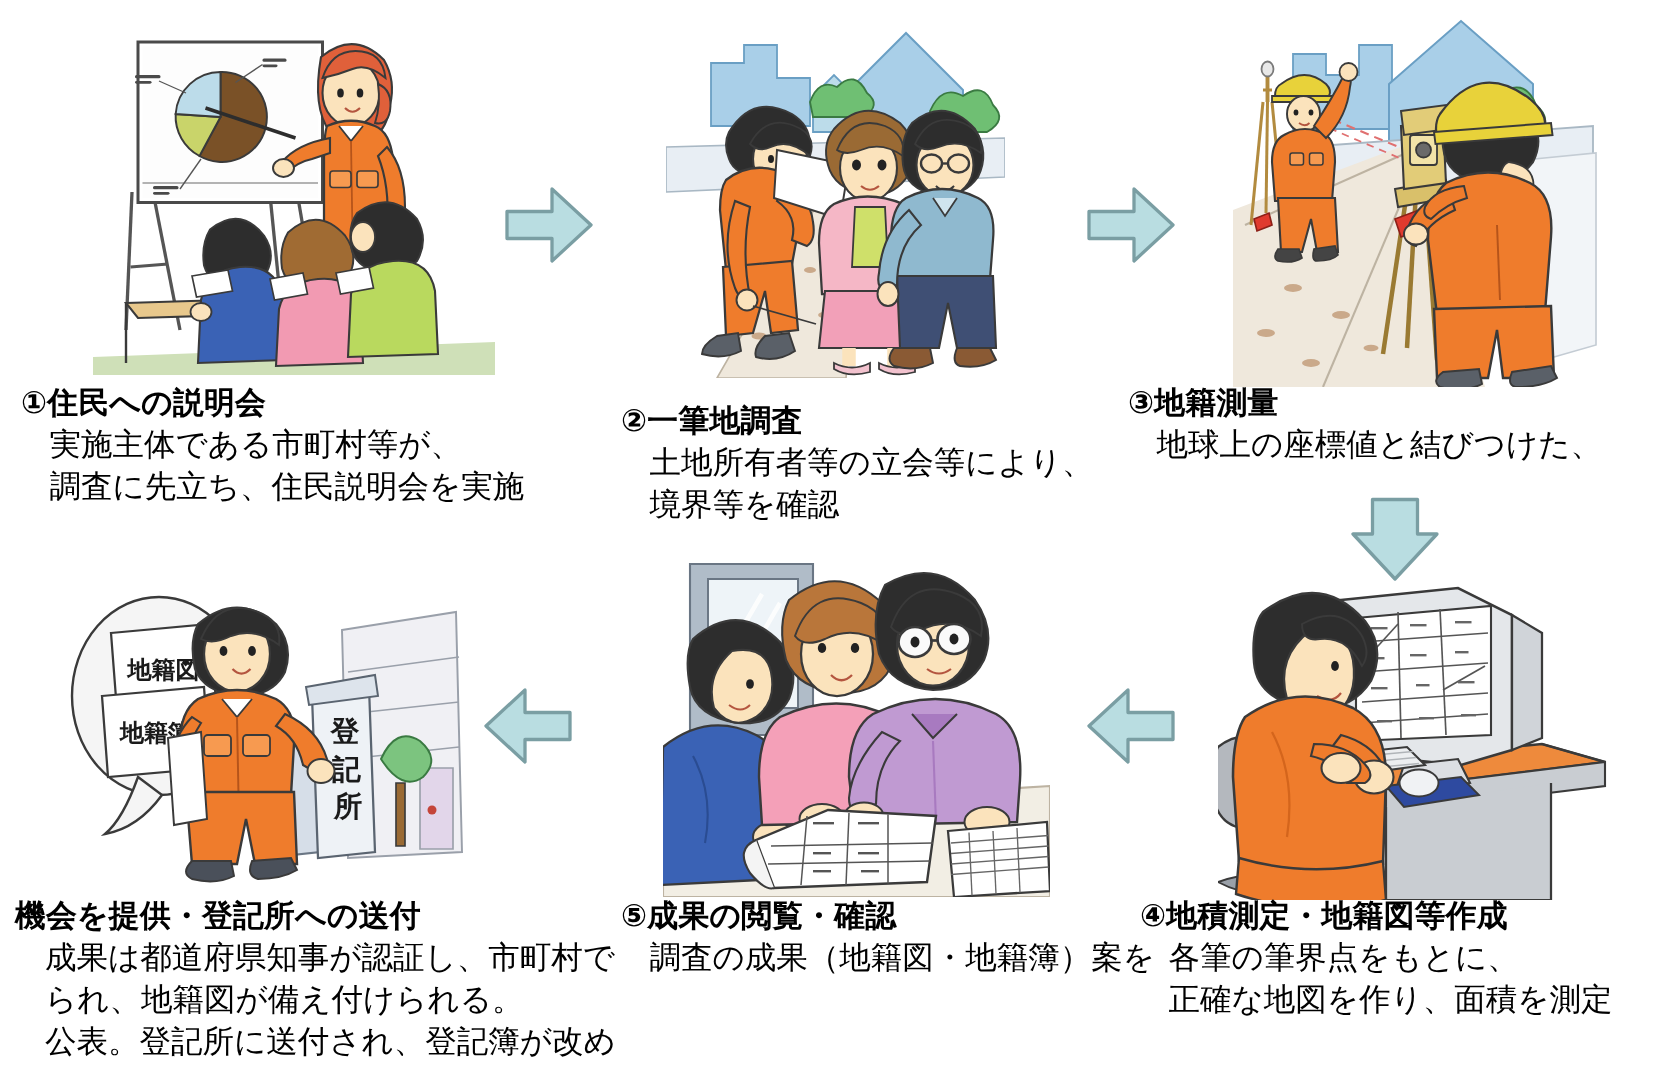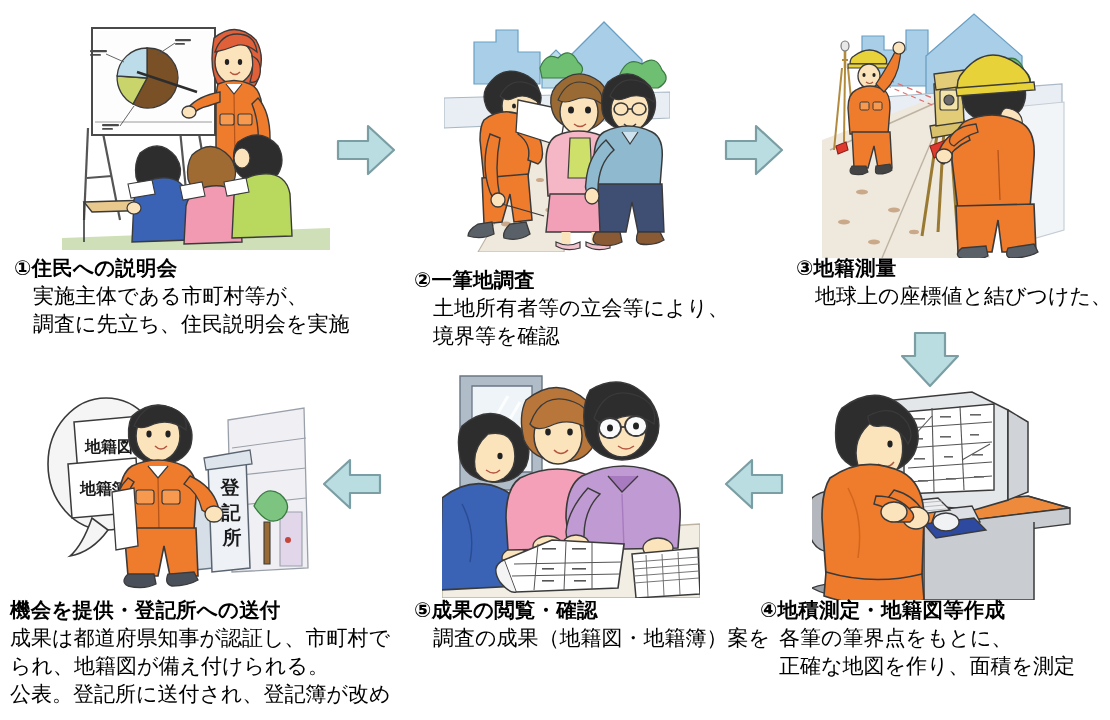--- a/index.html
+++ b/index.html
@@ -11,21 +11,21 @@
   .art{position:absolute;overflow:hidden;}
   .caption{position:absolute;}
   .cap-title{
     font-weight:bold;font-size:20.5px;letter-spacing:.2px;
     white-space:nowrap;line-height:1.25;
   }
   .cap-body{
     font-size:21px;line-height:1.34;white-space:pre;
   }
   .indent{padding-left:19px;}
-  .noindent{padding-left:0;}
+  .noindent{padding-left:0;margin-left:20px;}
 
   
   .arrow{position:absolute;}
   .arrow svg{display:block;}
   svg.scene{display:block;}
   svg.scene *{vector-effect:non-scaling-stroke;}
 </style>
 </head>
 <body>
 
@@ -320,21 +320,21 @@
   <div class="cap-body indent">実施主体である市町村等が、</div>
   <div class="cap-body indent">調査に先立ち、住民説明会を実施</div>
 </div>
 
 <div class="caption" style="left:414px;top:256px;width:380px;margin-top:12px;">
   <div class="cap-title">②一筆地調査</div>
   <div class="cap-body indent">土地所有者等の立会等により、</div>
   <div class="cap-body indent">境界等を確認</div>
 </div>
 
-<div class="caption" style="left:796px;top:256px;width:310px;">
+<div class="caption" style="left:752px;top:256px;width:310px;">
   <div class="cap-title">③地籍測量</div>
   <div class="cap-body indent">地球上の座標値と結びつけた、</div>
 </div>
 
 <div class="arrow" style="left:898px;top:330px;">
   <svg width="64" height="60" viewBox="0 0 64 60">
     <path d="M17 3 L47 3 L47 26 L60 26 L32 56 L4 26 L17 26 Z" fill="#b9dde1" stroke="#7a9ea3" stroke-width="2.2" stroke-linejoin="round"></path>
   </svg>
 </div>
 

